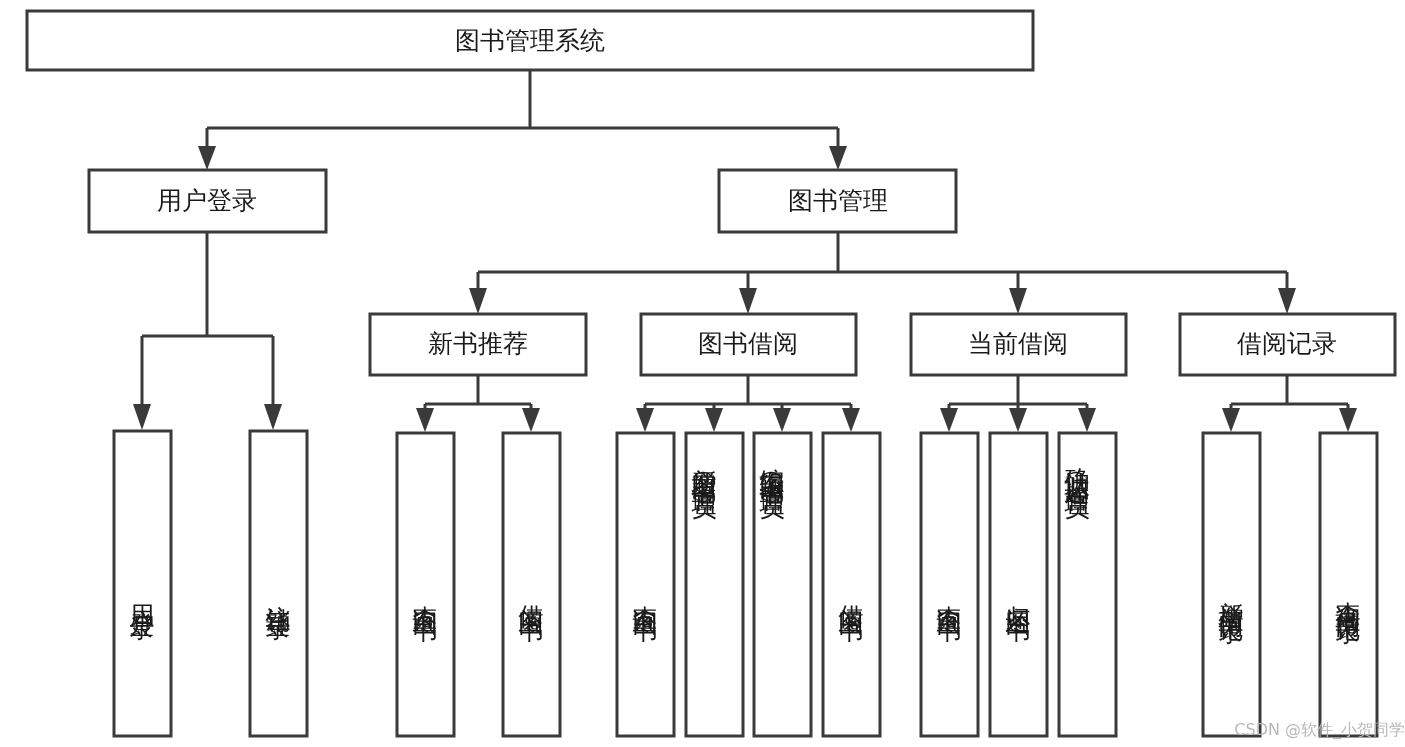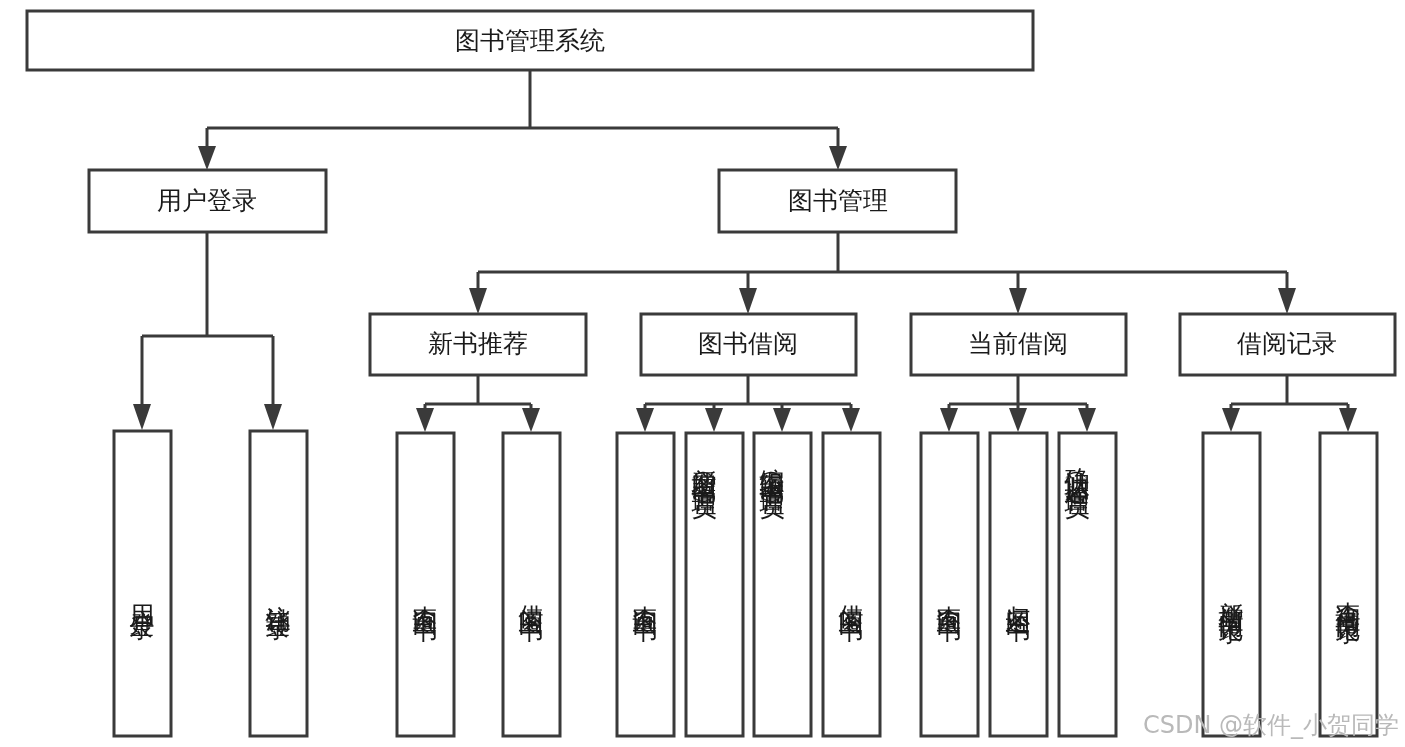--- a/index.html
+++ b/index.html
@@ -46,24 +46,24 @@
     stroke: #3a3a3a;
     stroke-width: 3;
     fill: none;
   }
   .arrow-head {
     fill: #3a3a3a;
     stroke: none;
   }
   .watermark {
     position: absolute;
-    right: 6px;
+    right: 0;
     bottom: 6px;
     font-family: "DejaVu Sans", "Liberation Sans", sans-serif;
-    font-size: 24px;
+    font-size: 16px;
     color: #b9b9b9;
     white-space: nowrap;
     pointer-events: none;
   }
 </style>
 </head>
 <body>
 
 <div id="diagram-root">
   <svg width="1405" height="747" viewBox="0 0 1405 747" xmlns="http://www.w3.org/2000/svg">

